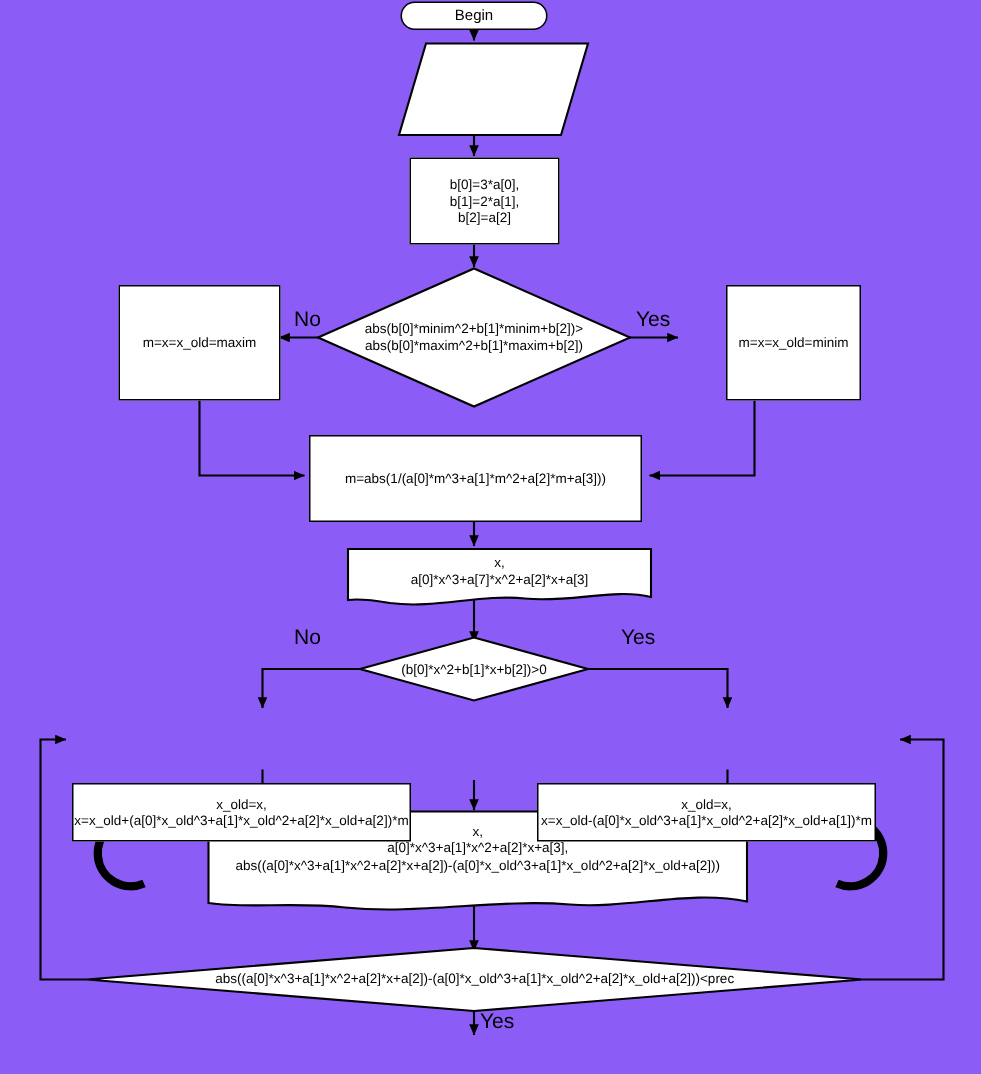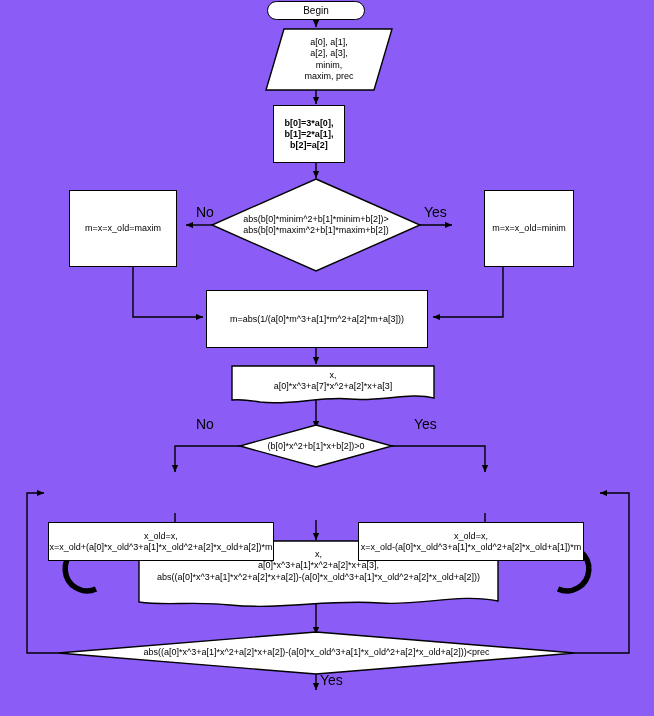--- a/index.html
+++ b/index.html
@@ -152,29 +152,29 @@
     <g>
       <path d="M 561.5,547.5 A 22,22 0 1 1 558,589" fill="none" stroke="#000" stroke-width="5.5"></path>
       <polygon points="569,540 551,551 570,557" fill="#000"></polygon>
     </g>
   </svg>
 
   <div class="node terminator" style="left:267px; top:1px; width:98px; height:19px;">
     <span>Begin</span>
   </div>
 
-  <div class="node rect" style="left:273px; top:105px; width:72px; height:58px;font-weight:bold;">
+  <div class="node rect" style="left:273px; top:105px; width:100px; height:58px;">
     <span class="stack">
       <span>b[0]=3*a[0],</span><br>
       <span>b[1]=2*a[1],</span><br>
       <span>b[2]=a[2]</span>
     </span>
   </div>
 
-  <div class="node rect" style="left:69px; top:190px; width:108px; height:77px;">
+  <div class="node rect" style="left:79px; top:190px; width:108px; height:77px;">
     <span>m=x=x_old=maxim</span>
   </div>
 
   <div class="node rect" style="left:457px; top:190px; width:90px; height:77px;margin-left:27px;">
     <span>m=x=x_old=minim</span>
   </div>
 
   <div class="node rect" style="left:206px; top:290px; width:222px; height:58px;">
     <span>m=abs(1/(a[0]*m^3+a[1]*m^2+a[2]*m+a[3]))</span>
   </div>
@@ -187,26 +187,20 @@
   </div>
 
   <div class="node rect clip-overflow" style="left:358px; top:474px; width:226px; height:39px;">
     <span style="position:absolute; left:50%; top:50%; transform:translate(-50%,-50%);">
       <span>x_old=x,</span><br>
       <span>x=x_old-(a[0]*x_old^3+a[1]*x_old^2+a[2]*x_old+a[1])*m</span>
     </span>
   </div>
 
 
-  <div class="shape-text" style="left:266px; top:29px; width:126px; height:61px; flex-direction:column;">
-    <span>a[0], a[1],</span>
-    <span>a[2], a[3],</span>
-    <span>minim,</span>
-    <span>maxim, prec</span>
-  </div>
 
   <div class="shape-text" style="left:216px; top:208px; width:200px; height:34px; flex-direction:column;">
     <span>abs(b[0]*minim^2+b[1]*minim+b[2])&gt;</span>
     <span>abs(b[0]*maxim^2+b[1]*maxim+b[2])</span>
   </div>
 
   <div class="shape-text" style="left:232px; top:367px; width:202px; height:28px; flex-direction:column;">
     <span>x,</span>
     <span>a[0]*x^3+a[7]*x^2+a[2]*x+a[3]</span>
   </div>

